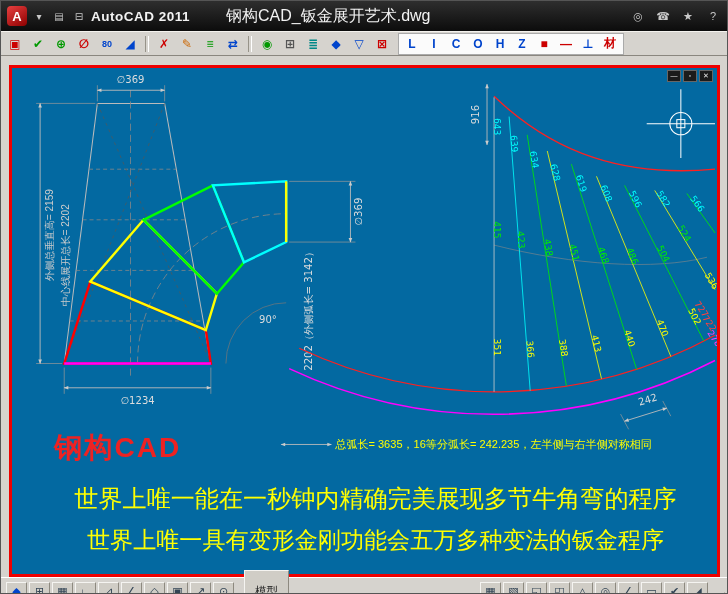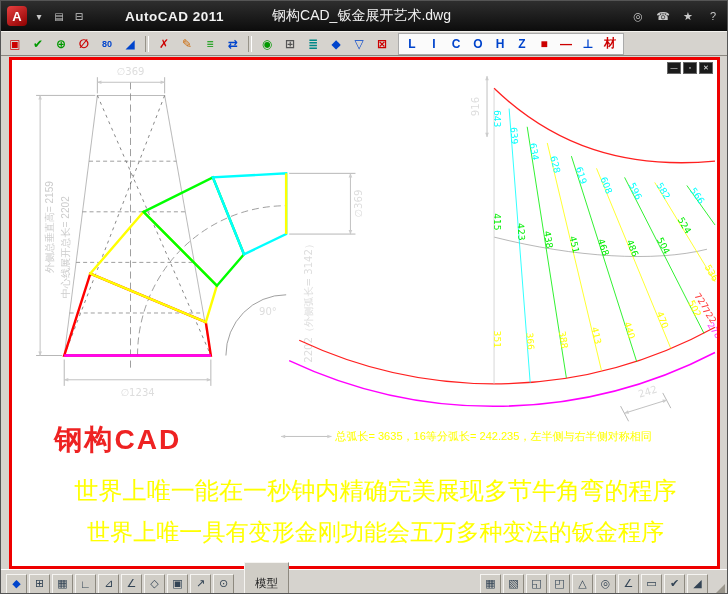--- a/index.html
+++ b/index.html
@@ -11,42 +11,42 @@
   
   .titlebar{
     height:30px;background:linear-gradient(#2e2e2e,#0c0c0c);
     display:flex;align-items:center;padding:0 6px;gap:4px;color:#ddd;
   }
   .logo{
     width:20px;height:20px;border-radius:4px;background:linear-gradient(145deg,#e84040,#8d0000);
     color:#fff;font-weight:bold;font-size:13px;display:flex;align-items:center;justify-content:center;
   }
   .tb-ic{width:16px;text-align:center;font-size:10px;color:#c9c9c9;cursor:default;}
-  .app-title{font-size:13.5px;font-weight:bold;color:#f2f2f2;margin-left:34px;letter-spacing:.5px;}
-  .doc-title{font-size:14px;color:#f2f2f2;margin-left:44px;}
+  .app-title{font-size:13.5px;font-weight:bold;color:#f2f2f2;letter-spacing:.5px;}
+  .doc-title{font-size:16px;color:#f2f2f2;margin-left:32px;}
   .tb-right{margin-left:auto;display:flex;gap:9px;align-items:center;}
   .tb-right .tb-ic{font-size:11px;}
   
   .toolbar{
     height:23px;background:#d6d3ce;border-top:1px solid #f4f2ee;border-bottom:1px solid #8a867f;
     display:flex;align-items:center;padding:0 3px;gap:1px;
   }
   .tool{
     width:20px;height:19px;display:flex;align-items:center;justify-content:center;
     font-size:12px;font-weight:bold;border:1px solid transparent;cursor:default;
   }
   .sep{width:2px;height:16px;border-left:1px solid #979389;border-right:1px solid #fff;margin:0 3px;}
   .tool-group{display:flex;align-items:center;}
   .tool-group.white{background:#fbfbfb;border:1px solid #aaa;height:20px;padding:0 2px;margin-left:4px;}
   .t-red{color:#c00}.t-green{color:#090}.t-blue{color:#04c}
   .t-orange{color:#c60}.t-gray{color:#555}.t-teal{color:#088}.t-num{color:#04c;font-size:9px;}
   
   .canvas{
-    margin:1px 7px 0 8px;height:512px;box-sizing:border-box;
-    background:#ffffff;border:3px solid #ee0000;position:relative;
+    margin:9px 7px 0 8px;height:512px;box-sizing:border-box;
+    background:#0369a1;border:3px solid #ee0000;position:relative;
   }
   .canvas svg{position:absolute;left:0;top:0;width:100%;height:100%;}
   .win-ctl{position:absolute;top:2px;right:4px;display:flex;gap:2px;z-index:5;}
   .win-ctl span{
     width:12px;height:10px;border:1px solid #666;background:#1b1b1b;color:#e8e8e8;
     font-size:7px;line-height:9px;text-align:center;cursor:default;
   }
   .num{font-size:9px;font-family:"DejaVu Sans",sans-serif;}
   .nt{fill:#00ffff}.nm{fill:#00ee00}.nb{fill:#ffff00}.nr{fill:#ff4040}.nrm{fill:#ff40ff}
   .dimtxt{fill:#dddddd;font-size:10px;font-family:"DejaVu Sans",sans-serif;}

